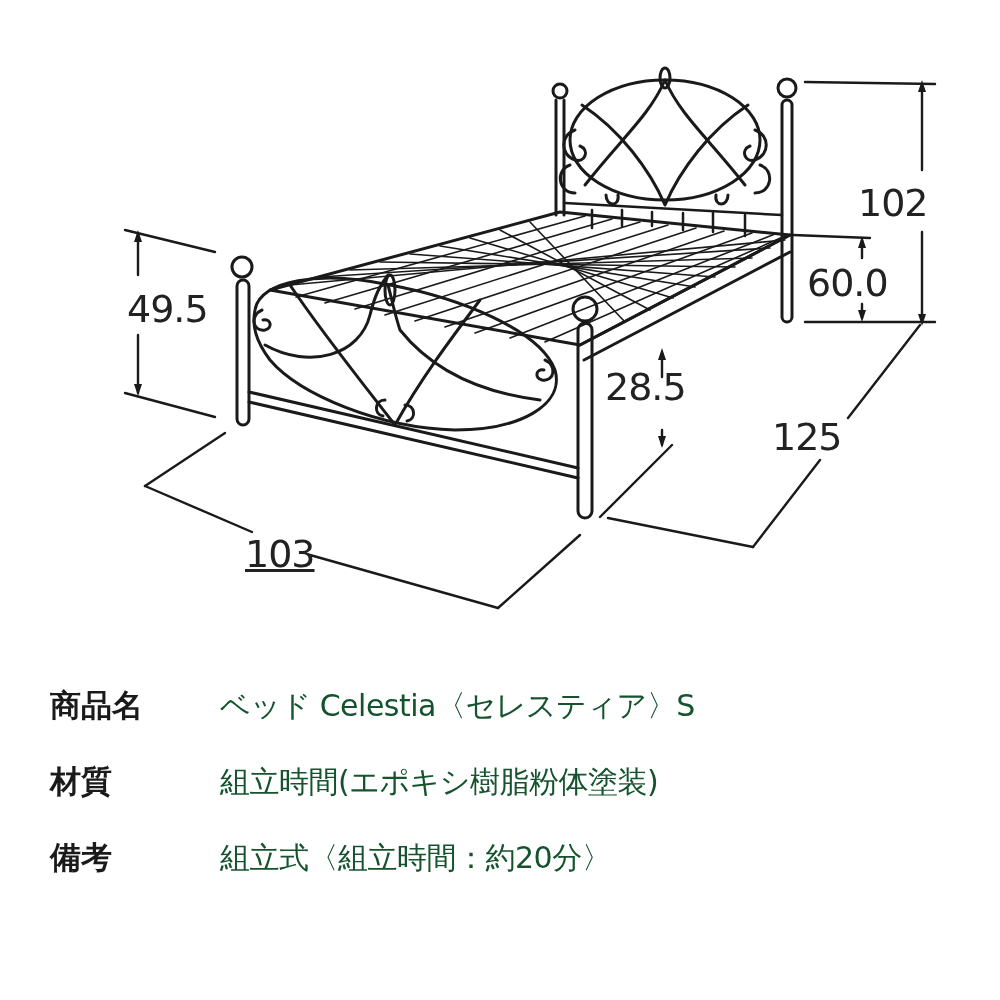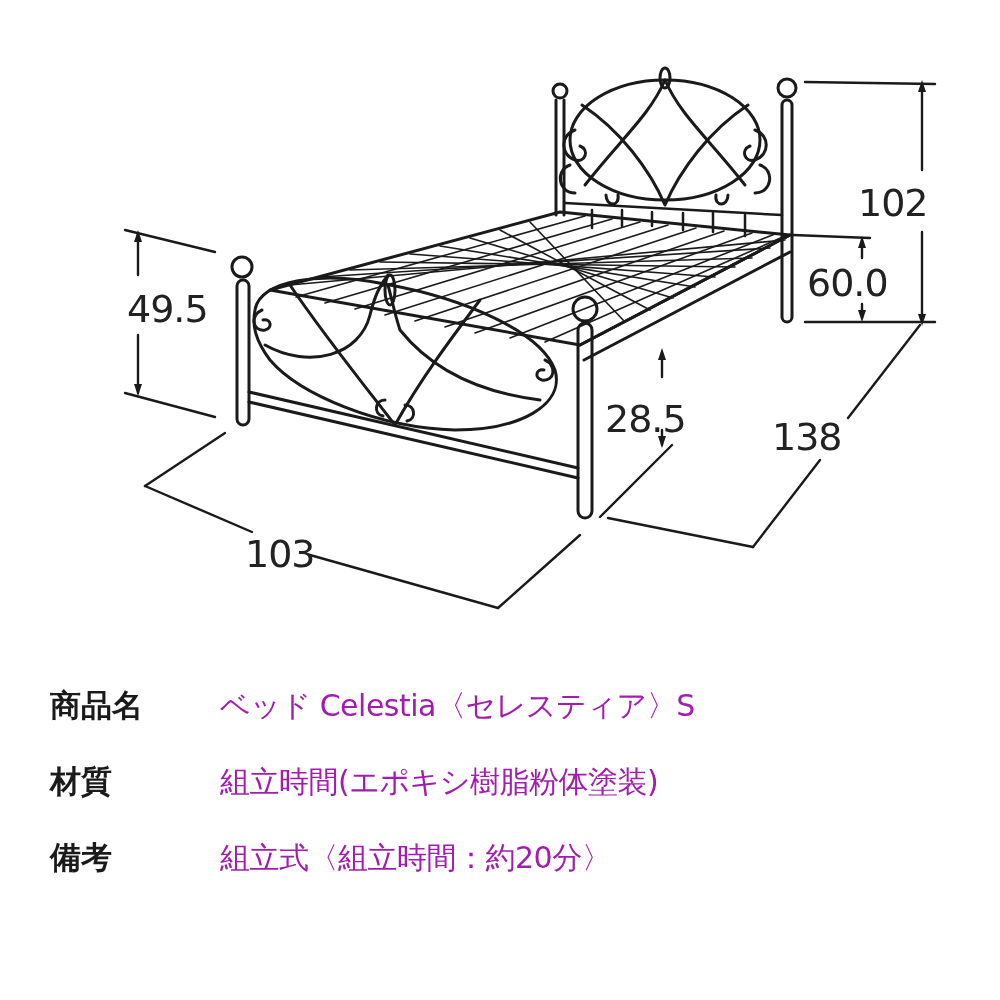--- a/index.html
+++ b/index.html
@@ -2,21 +2,21 @@
 <html><head>
 <meta charset="utf-8">
 <style>
   html, body { margin:0; padding:0; background:#ffffff; }
   body { width:1000px; height:1000px; position:relative; overflow:hidden; font-family:"DejaVu Sans", sans-serif; color:#1a1a1a; }
   #diagram { position:absolute; left:0; top:0; width:1000px; height:640px; }
   .dim-label { position:absolute; font-family:"DejaVu Sans", sans-serif; font-size:38px; color:#222; letter-spacing:-1px; line-height:1; }
   #specs { position:absolute; left:50px; top:668px; width:900px; }
   .spec-row { display:flex; align-items:center; height:76px; }
   .spec-key { width:170px; font-size:31px; font-weight:bold; color:#1a1a1a; }
-  .spec-val { font-size:30px; color:#a21caf; letter-spacing:-0.5px;text-align:center; }
+  .spec-val { font-size:30px; color:#14532d; letter-spacing:-0.5px;text-align:center; }
 </style>
 </head>
 <body>
 
 <div id="diagram">
   <svg width="1000" height="640" viewBox="0 0 1000 640">
     <g fill="none" stroke="#1a1a1a" stroke-width="3" stroke-linecap="round" stroke-linejoin="round">
 
       <g>
         <circle cx="560" cy="91" r="7"></circle>
@@ -139,23 +139,23 @@
       <polygon points="138,230 134,242 142,242"></polygon>
       <polygon points="138,396 134,384 142,384"></polygon>
       <polygon points="662,348 658,360 666,360"></polygon>
       <polygon points="662,448 658,436 666,436"></polygon>
     </g>
   </svg>
 
   <div class="dim-label" style="left:858px; top:184px;">102</div>
   <div class="dim-label" style="left:807px; top:264px;">60.0</div>
   <div class="dim-label" style="left:94px; top:290px;margin-left:33px;">49.5</div>
-  <div class="dim-label" style="left:605px; top:400px;">28.5</div>
-  <div class="dim-label" style="left:245px; top:535px;">103</div>
-  <div class="dim-label" style="left:772px; top:418px;">138</div>
+  <div class="dim-label" style="left:605px; top:368px;">28.5</div>
+  <div class="dim-label" style="left:245px; top:535px;text-decoration:underline;">103</div>
+  <div class="dim-label" style="left:772px; top:418px;">125</div>
 </div>
 
 <div id="specs">
   <div class="spec-row">
     <span class="spec-key">商品名</span>
     <span class="spec-val">ベッド Celestia〈セレスティア〉S</span>
   </div>
   <div class="spec-row">
     <span class="spec-key">材質</span>
     <span class="spec-val">組立時間(エポキシ樹脂粉体塗装)</span>

